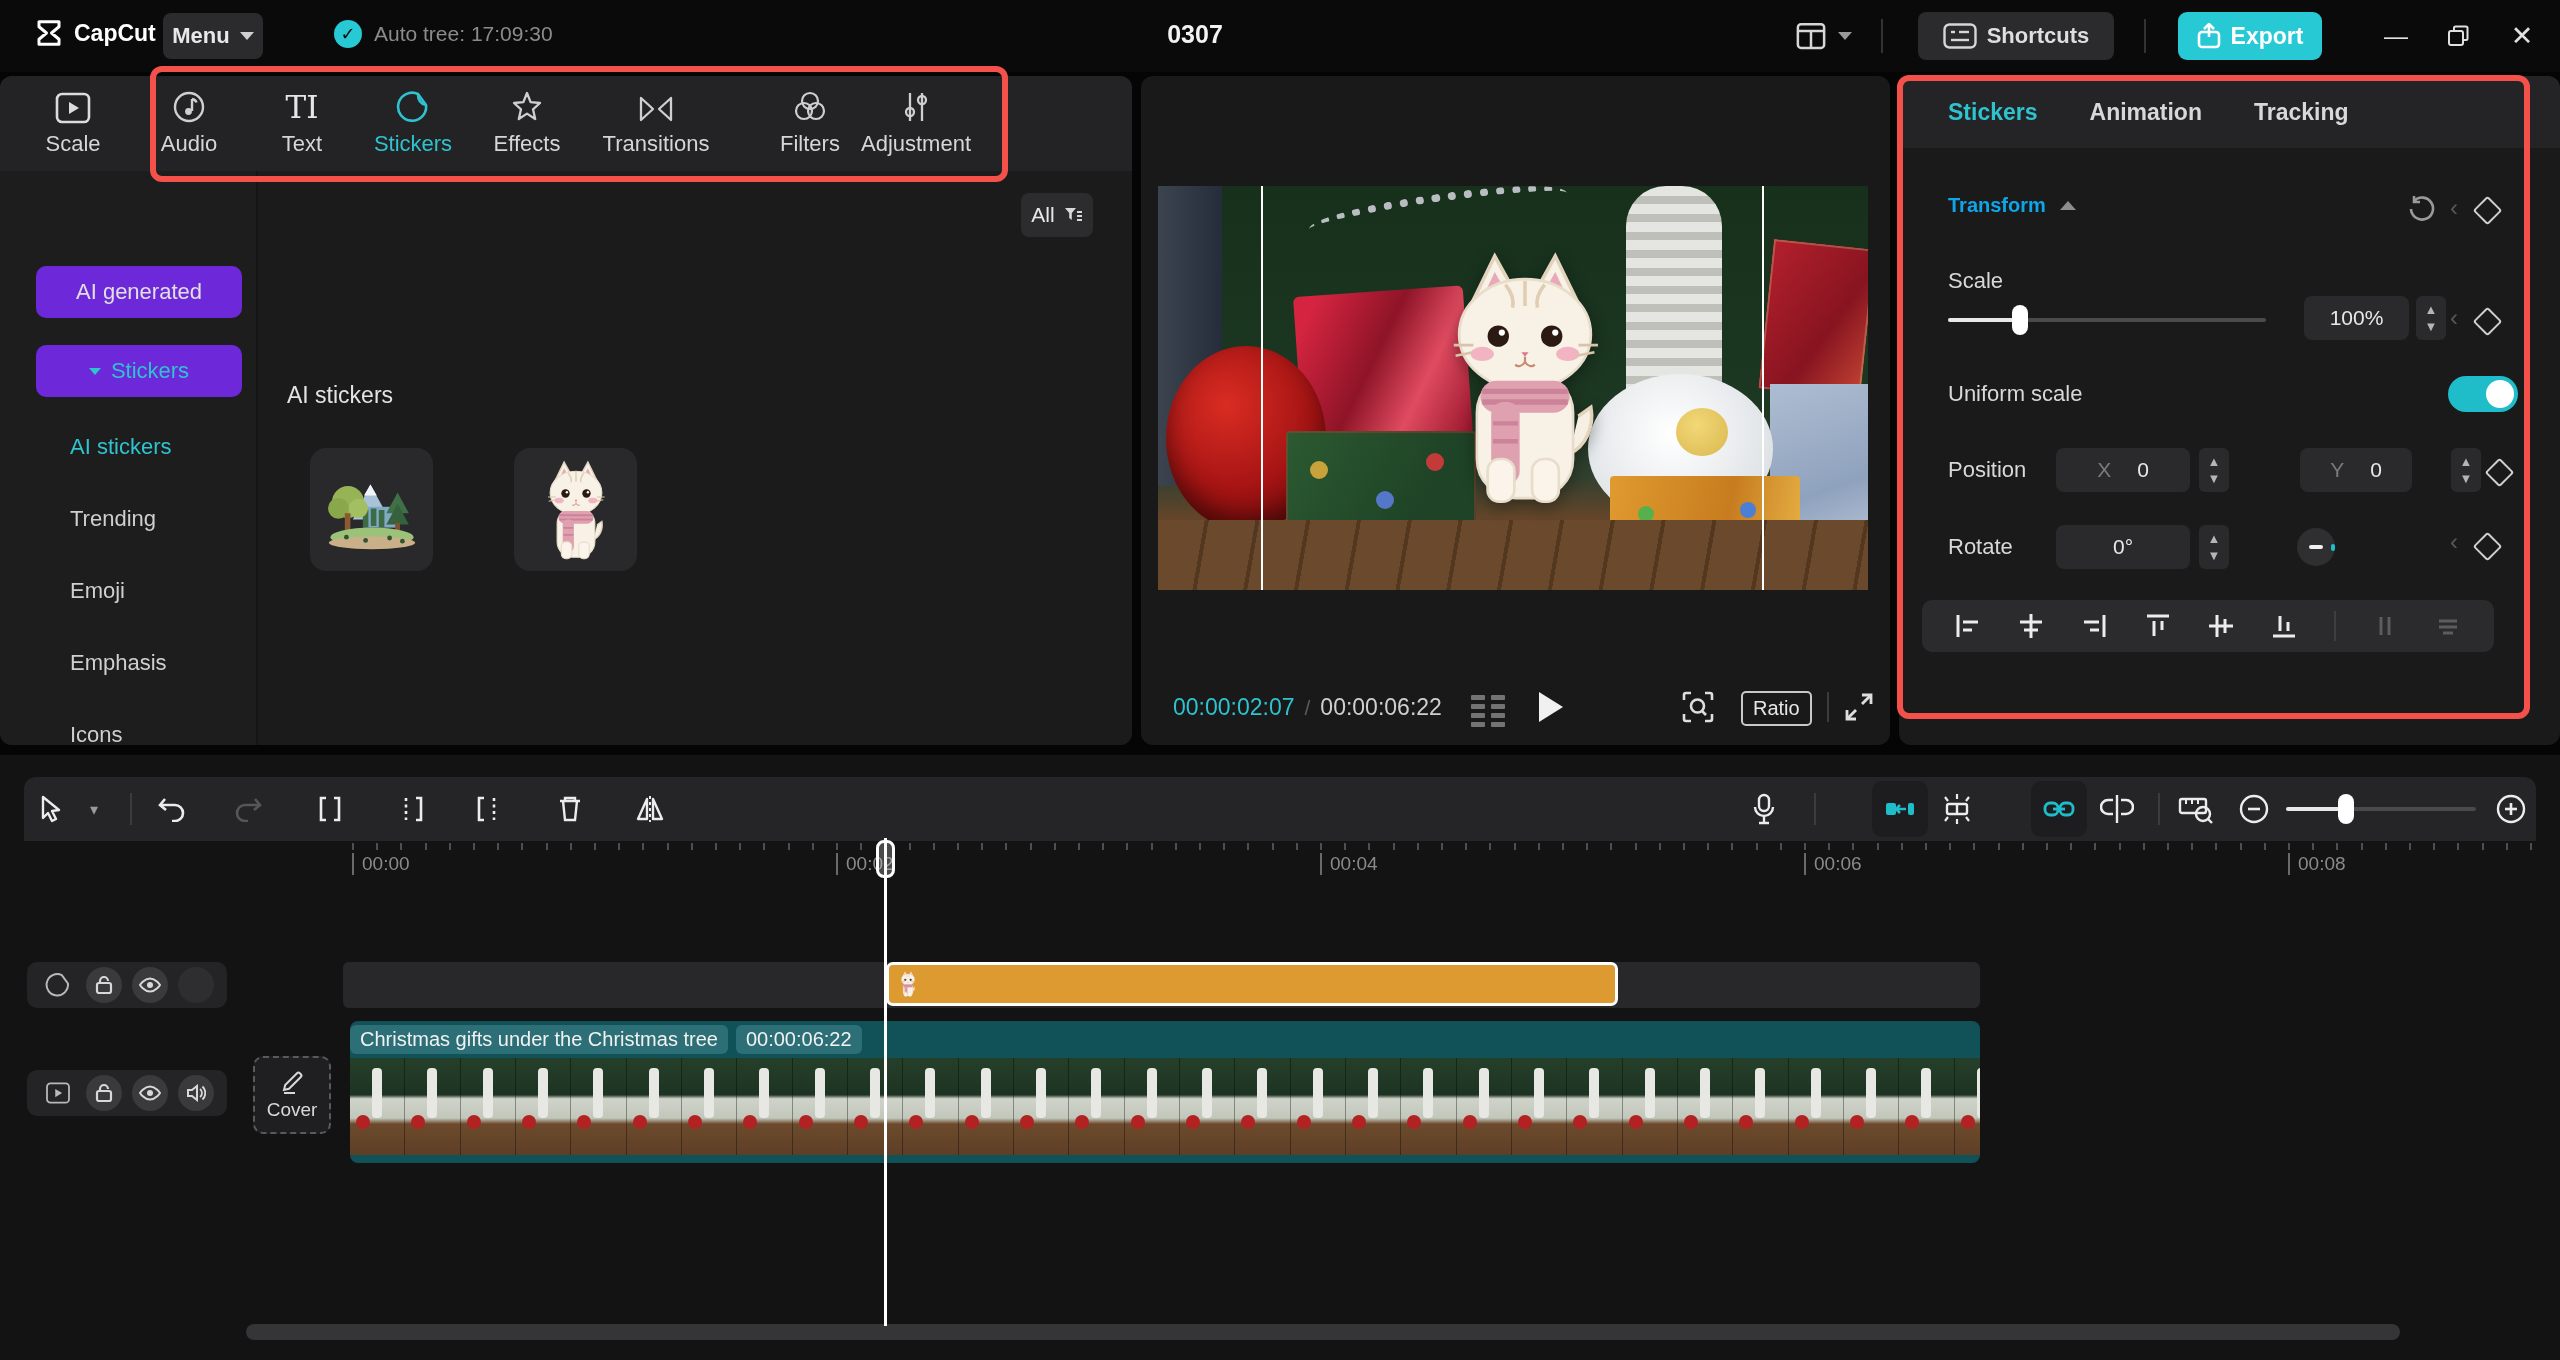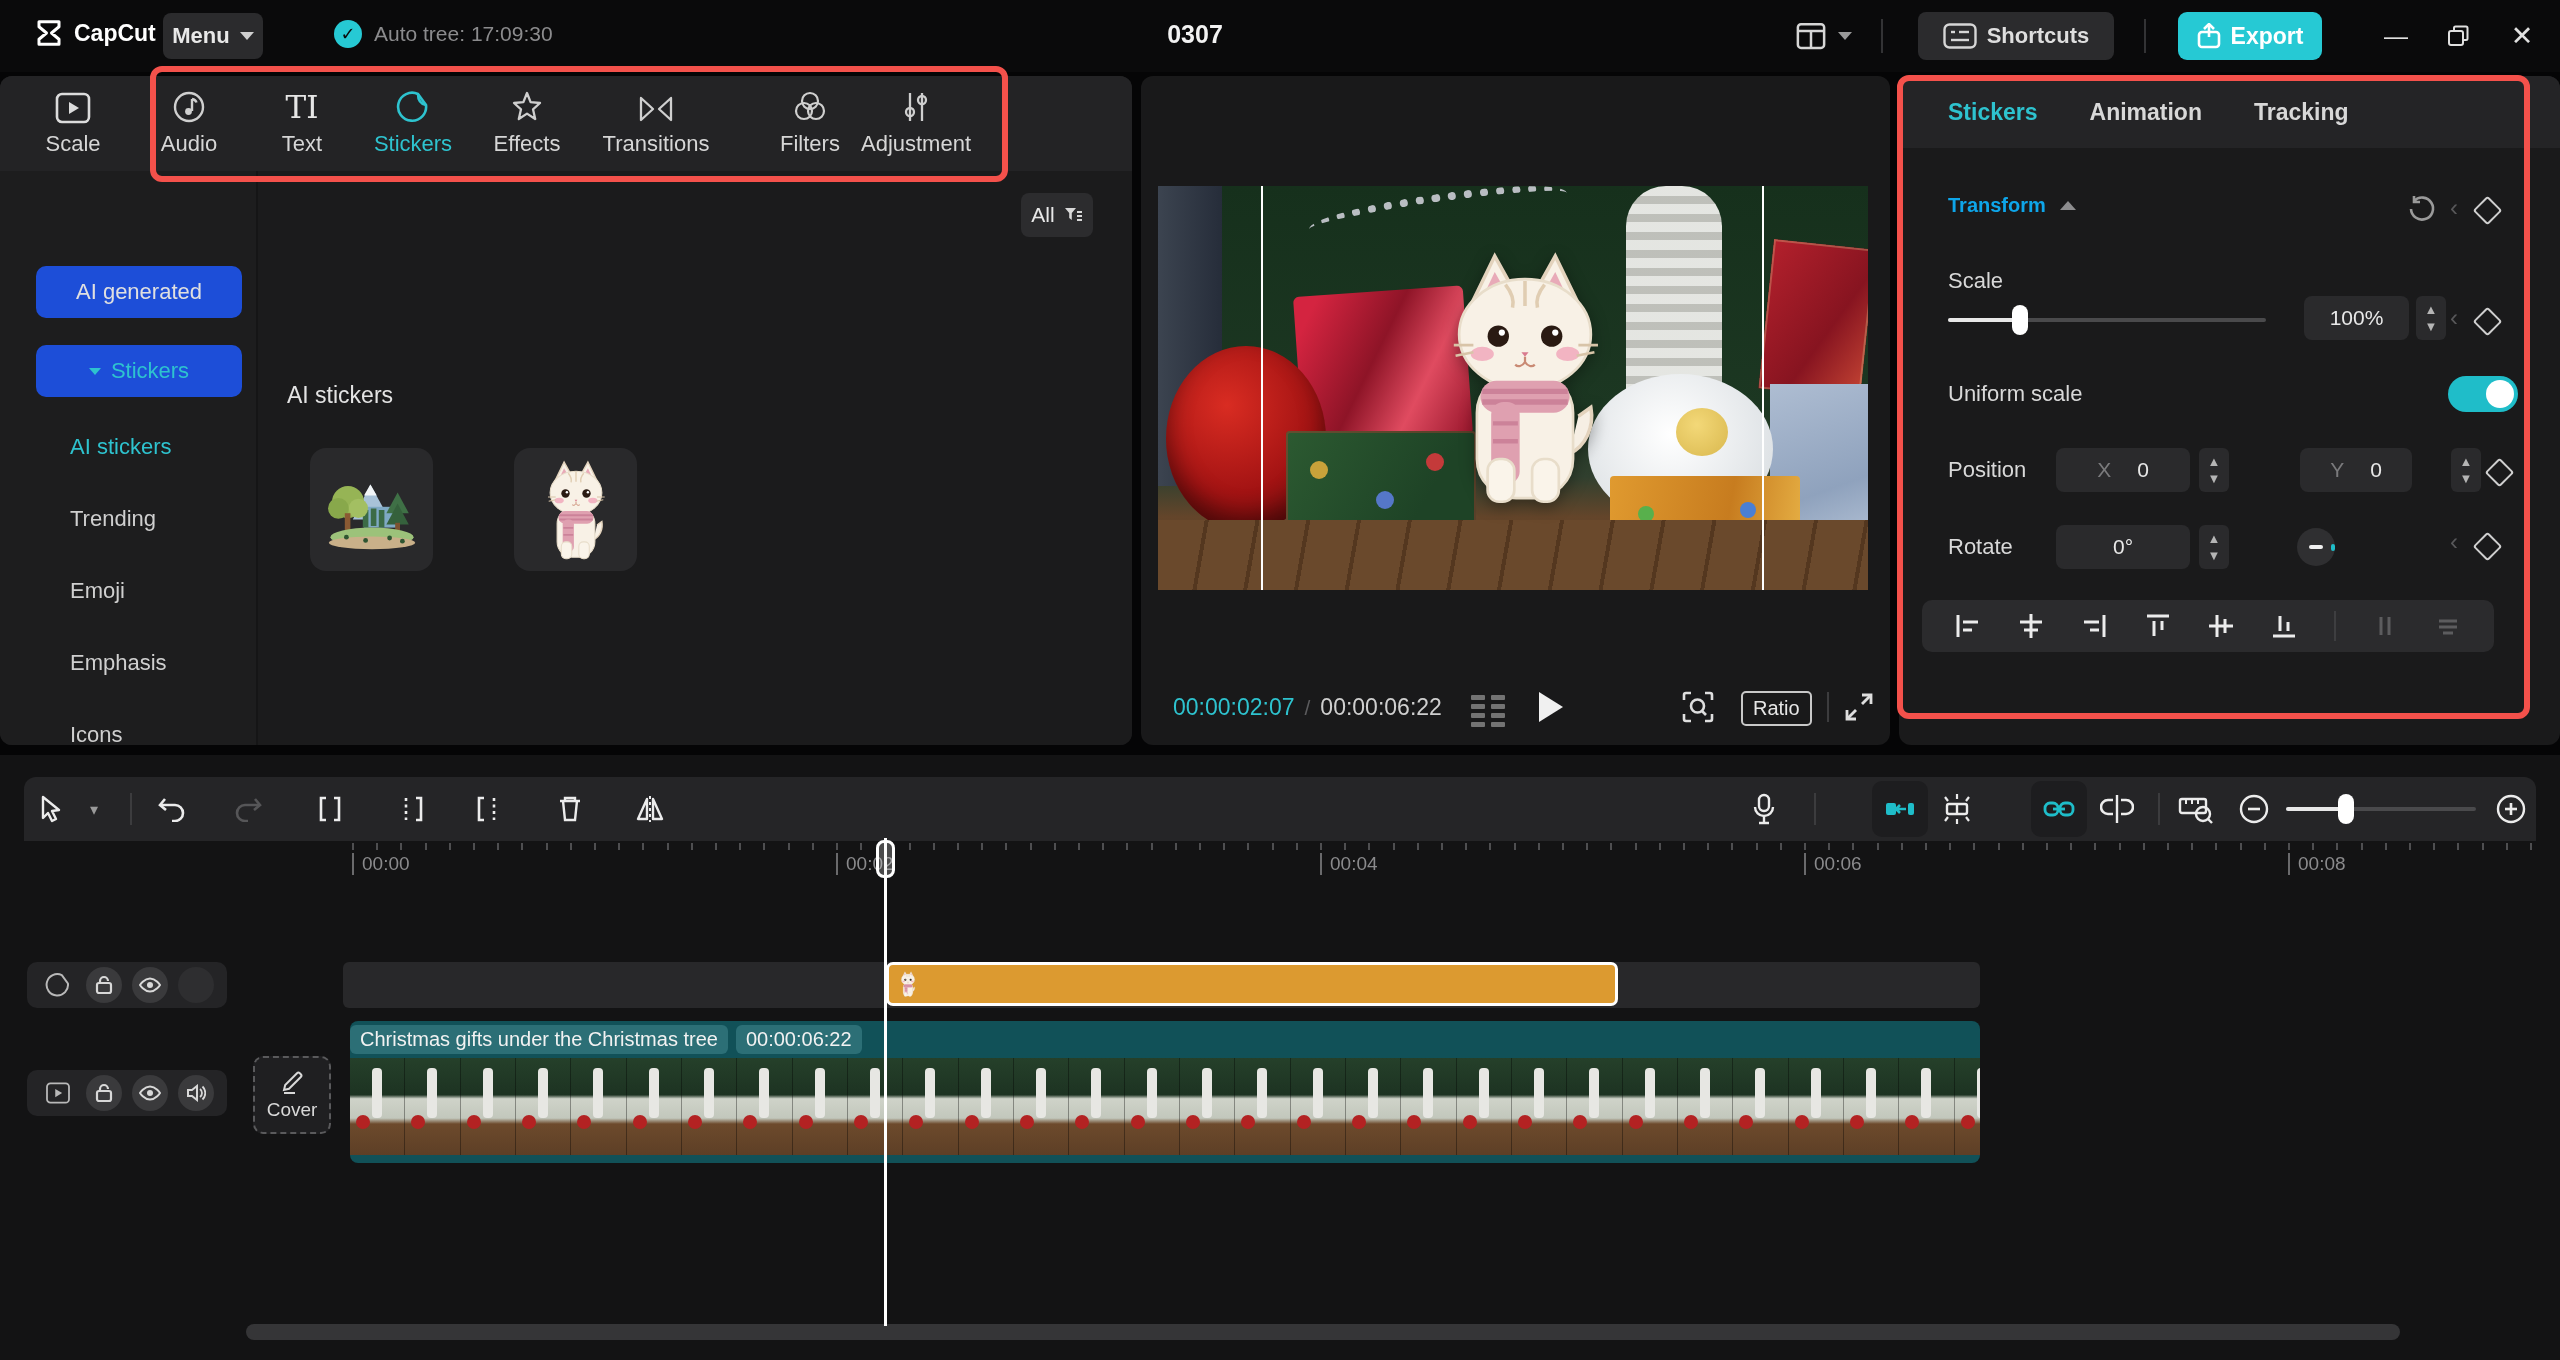--- a/index.html
+++ b/index.html
@@ -24,21 +24,21 @@
     font-weight:bold;font-size:23px;display:flex;align-items:center;justify-content:center;gap:10px;}
   .winctl{color:#e0e0e0;font-size:24px;width:40px;height:40px;display:flex;align-items:center;justify-content:center;}
   
   #media-panel{left:0px;top:76px;width:1132px;height:669px;}
   #media-tabstrip{left:0;top:0;width:1132px;height:95px;background:#232325;border-radius:12px 12px 0 0;}
   .tool-tab{position:absolute;top:14px;width:104px;display:flex;flex-direction:column;align-items:center;gap:7px;
     color:#d6d6d6;font-size:22px;}
   .tool-tab .ticon{height:34px;display:flex;align-items:flex-end;color:#cfcfcf;}
   .tool-tab.active{color:#2ec3cf;} .tool-tab.active .ticon{color:#2ec3cf;}
   #sidebar{left:0;top:95px;width:256px;height:574px;background:#1d1d1e;border-right:2px solid #151516;border-radius:0 0 0 12px;}
-  .side-chip{position:absolute;left:36px;width:206px;height:52px;background:#1d4ed8;border-radius:10px;
+  .side-chip{position:absolute;left:36px;width:206px;height:52px;background:#6d28d9;border-radius:10px;
     display:flex;align-items:center;justify-content:center;gap:10px;color:#e0e0e0;font-size:22px;}
   .side-item{position:absolute;left:70px;color:#cfcfcf;font-size:22px;}
   .side-item.active{color:#2ec3cf;}
   .tealcaret{width:0;height:0;border-left:6px solid transparent;border-right:6px solid transparent;border-top:7px solid #2ec3cf;}
   #media-body{left:258px;top:95px;width:874px;height:574px;background:#1b1b1c;border-radius:0 0 12px 0;}
   #all-chip{left:1021px;top:117px;width:72px;height:44px;font-size:21px;gap:8px;background:#2c2c2e;}
   #ai-stickers-heading{left:287px;top:306px;color:#e3e3e3;font-size:23px;}
   .sticker-thumb{position:absolute;top:372px;width:123px;height:123px;border-radius:16px;background:#29292b;
     display:flex;align-items:center;justify-content:center;}
   

